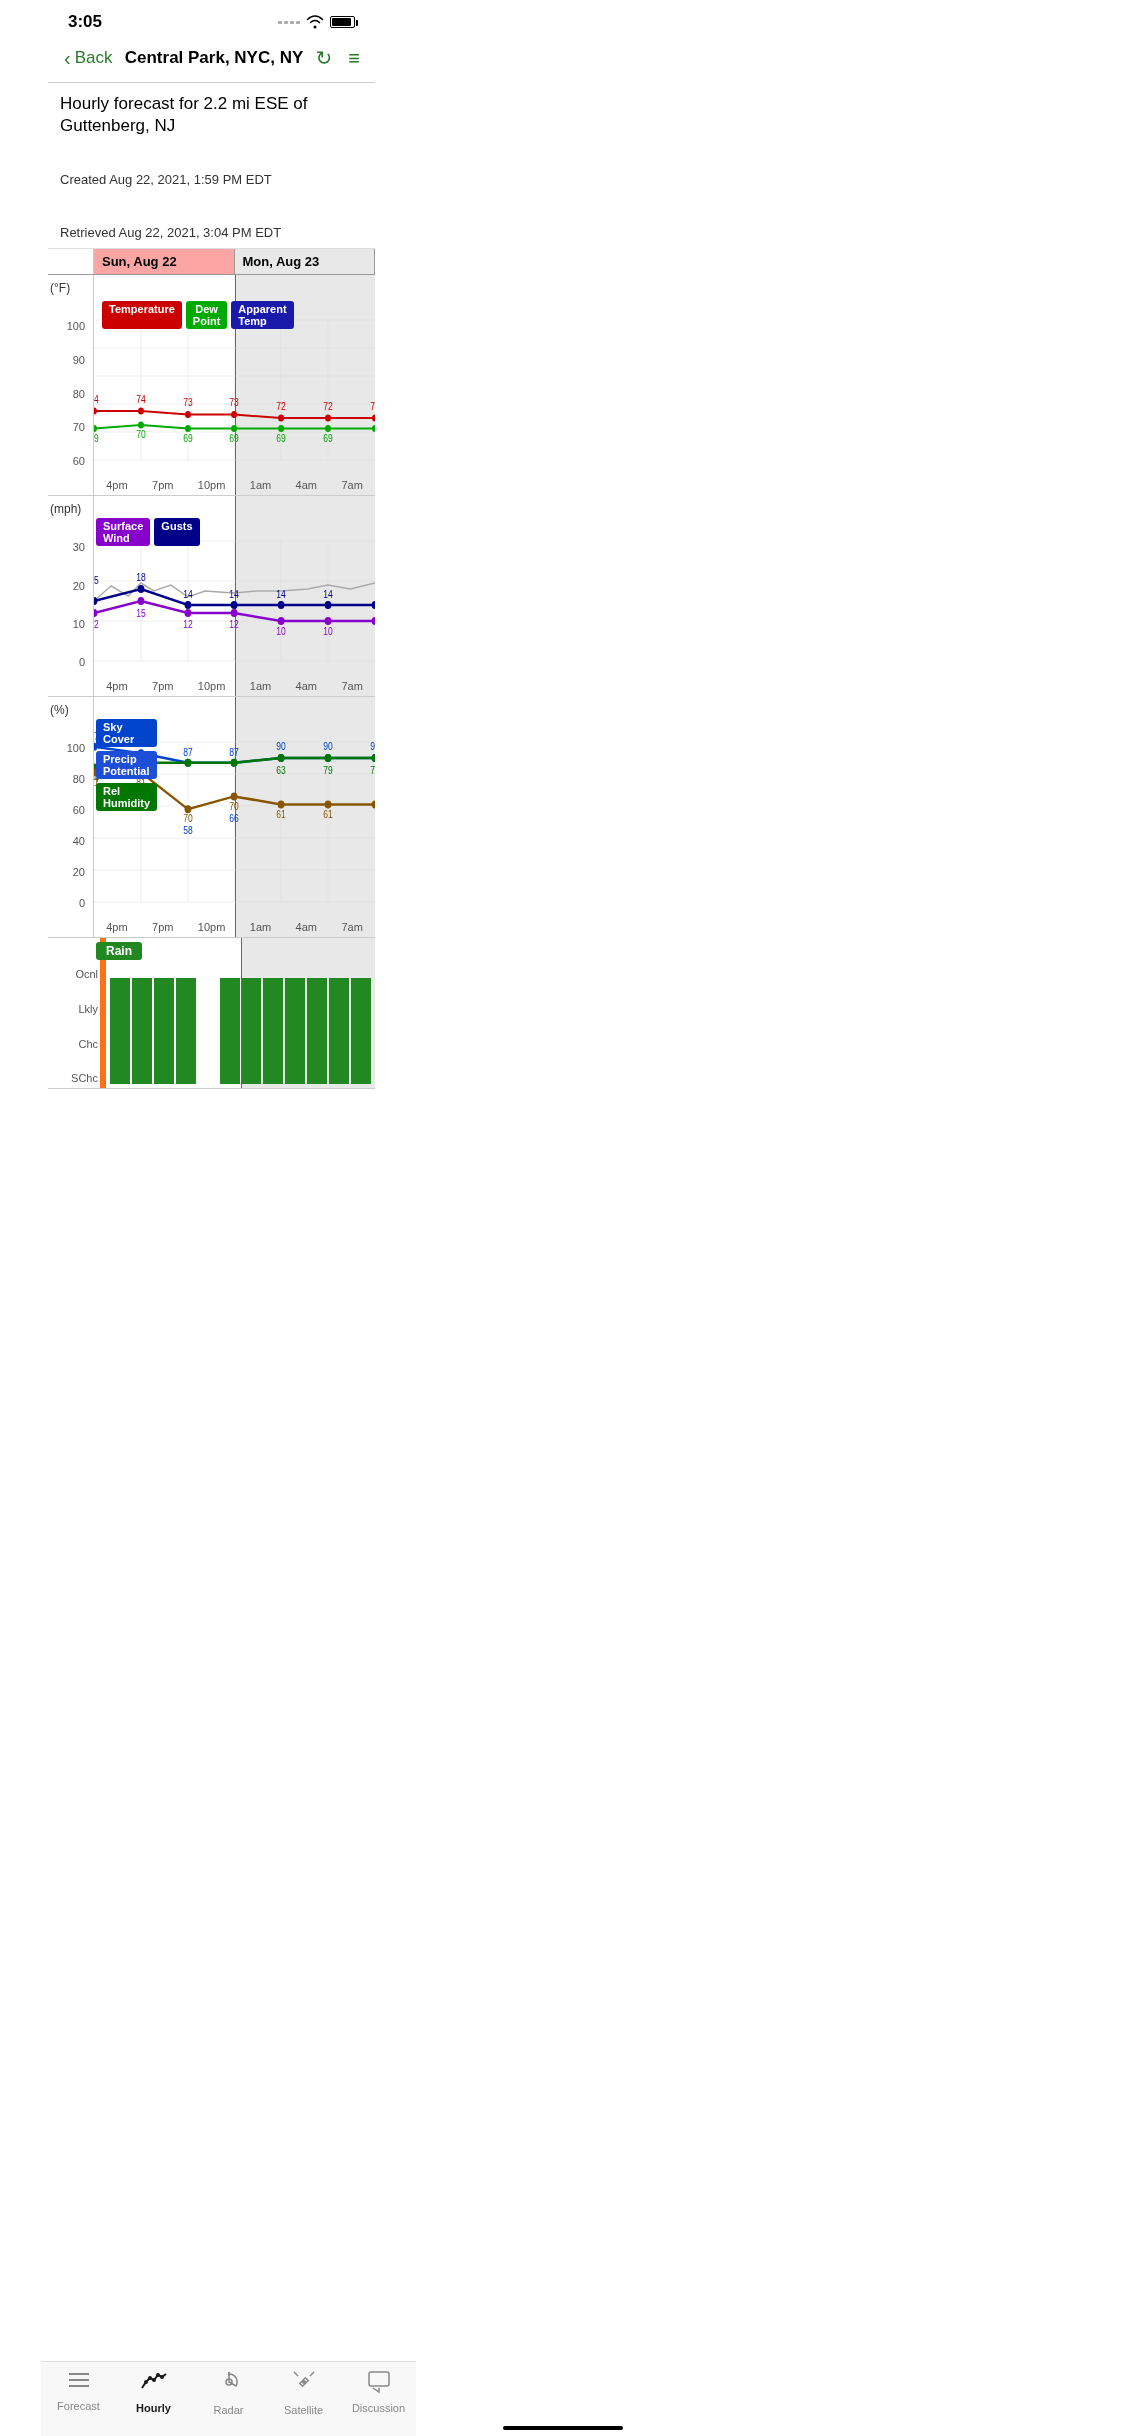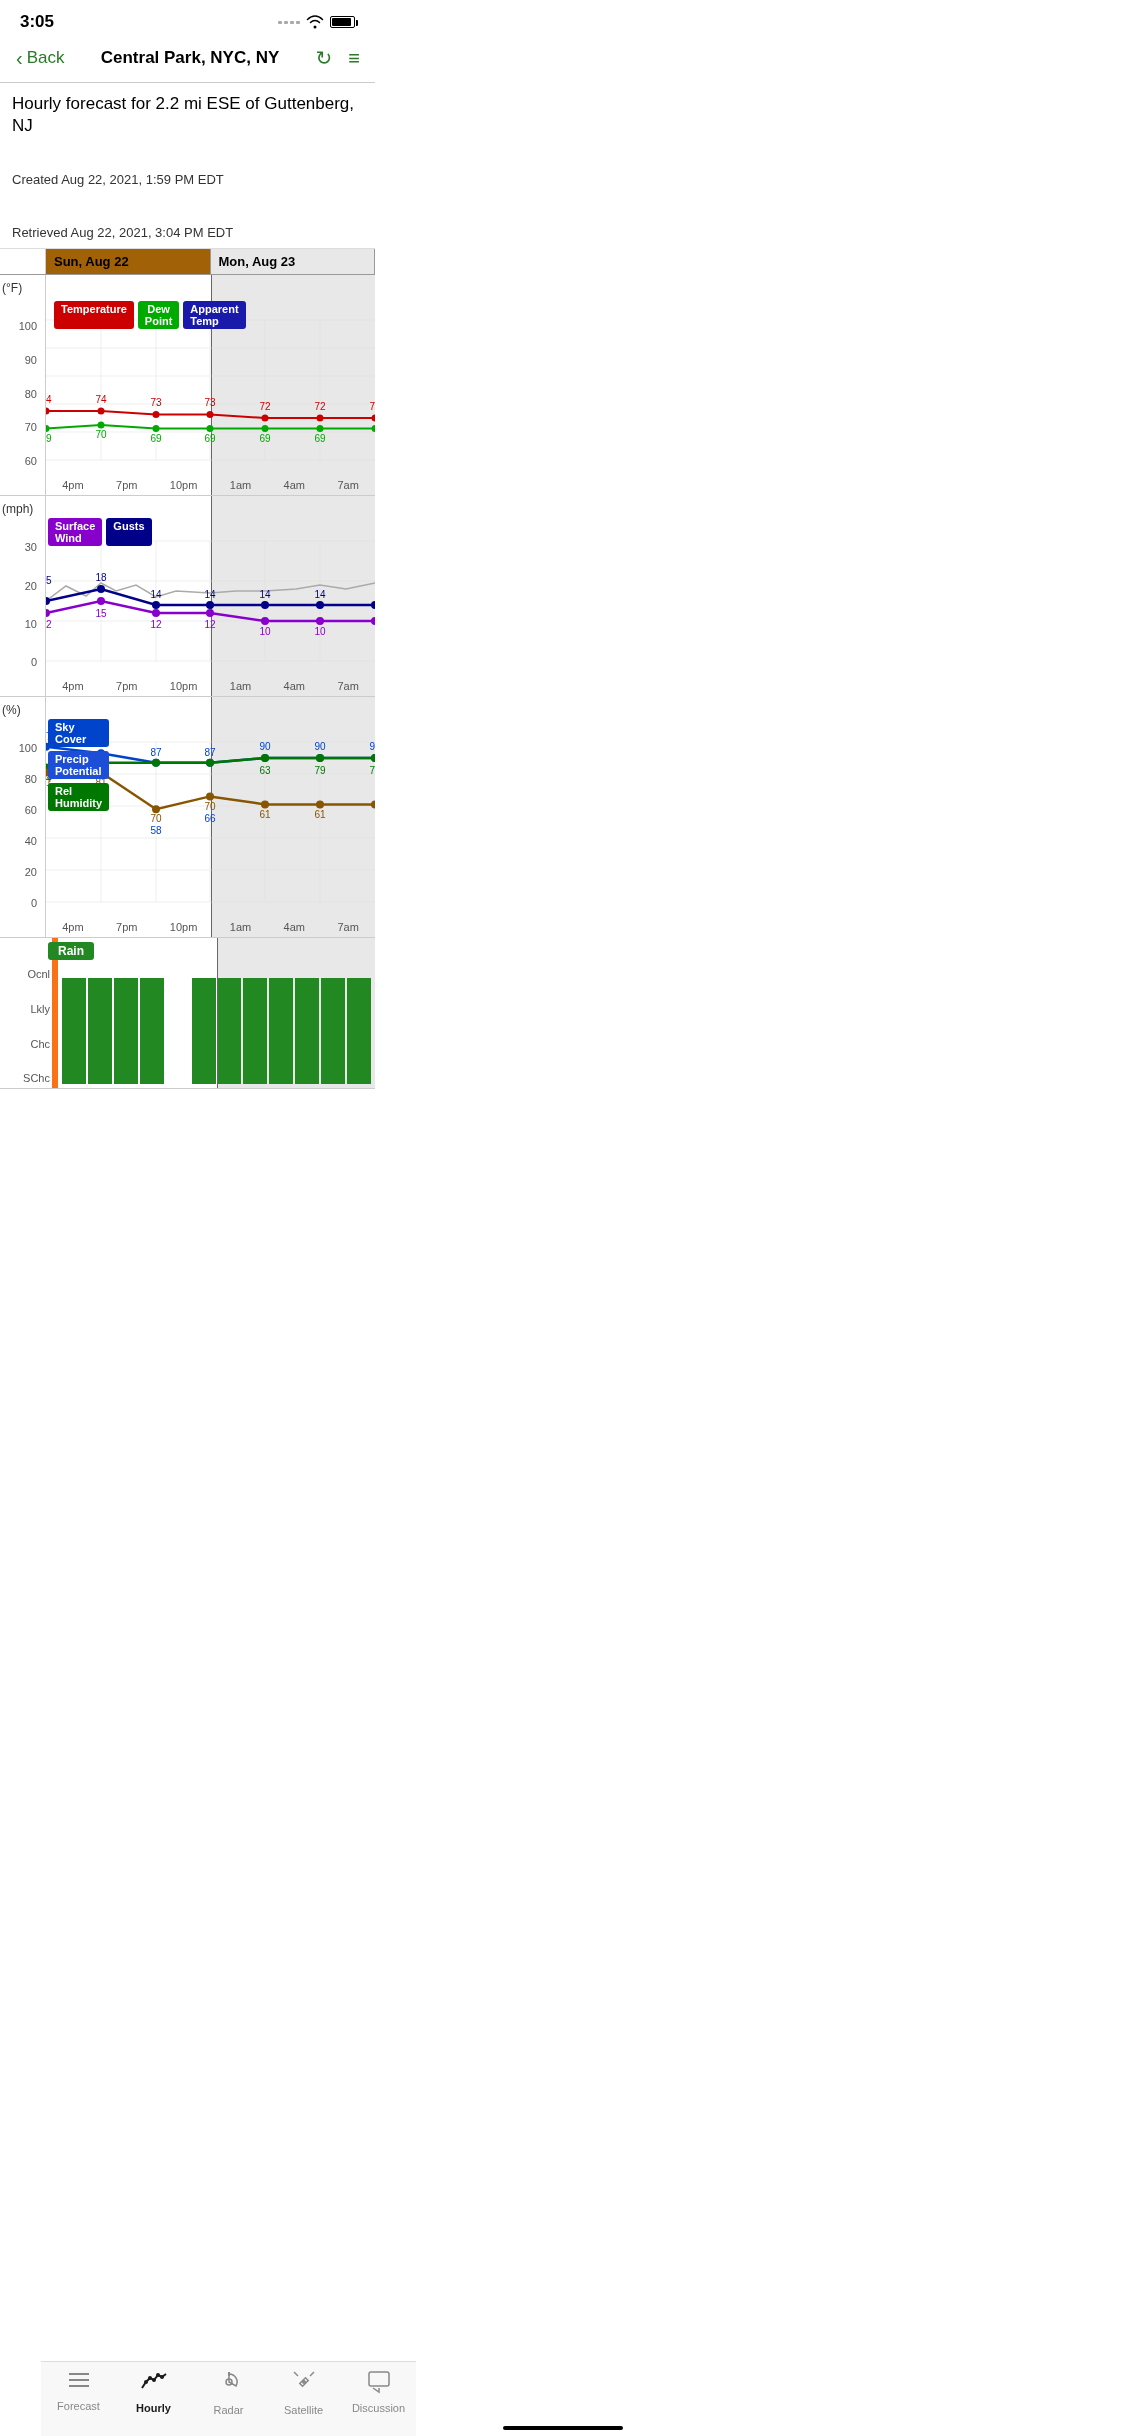--- a/index.html
+++ b/index.html
@@ -174,20 +174,21 @@
     }
 
     
     .rain-section {
       border-bottom: 1px solid #ccc;
     }
 
     svg { overflow: visible; }
     .main-content {
       padding-bottom: 80px;
+      padding-left: 48px;
     }
   </style>
 </head>
 <body>
 
 <div class="main-content">
 
   <div class="status-bar">
     <span class="status-time">3:05</span>
     <div class="status-icons">
@@ -223,21 +224,21 @@
   </div>
 
   <div class="header-info">
     <div class="header-title">Hourly forecast for 2.2 mi ESE of Guttenberg, NJ</div>
     <div class="header-meta">Created Aug 22, 2021, 1:59 PM EDT</div>
     <div class="header-meta">Retrieved Aug 22, 2021, 3:04 PM EDT</div>
   </div>
 
   <div class="day-headers">
     <div class="day-label-spacer"></div>
-    <div class="day-block" style="background:#a16207;">Sun, Aug 22</div>
+    <div class="day-block" style="background:#fca5a5;">Sun, Aug 22</div>
     <div class="day-block shaded">Mon, Aug 23</div>
   </div>
 
   <div class="chart-section">
     <div class="chart-wrapper">
       <div class="chart-ylabel" style="position:relative; height:220px;">
         <span class="ylabel-unit" style="top:6px; left:2px; font-size:12px; color:#333; position:absolute;">(°F)</span>
 
         <div class="legend-row" style="position:absolute; top:22px; left:48px; display:flex; gap:4px; z-index:10;">
           <span class="legend-pill" style="background:#cc0000; padding:2px 7px; border-radius:3px; font-size:11px; font-weight:600; color:white;">Temperature</span>

